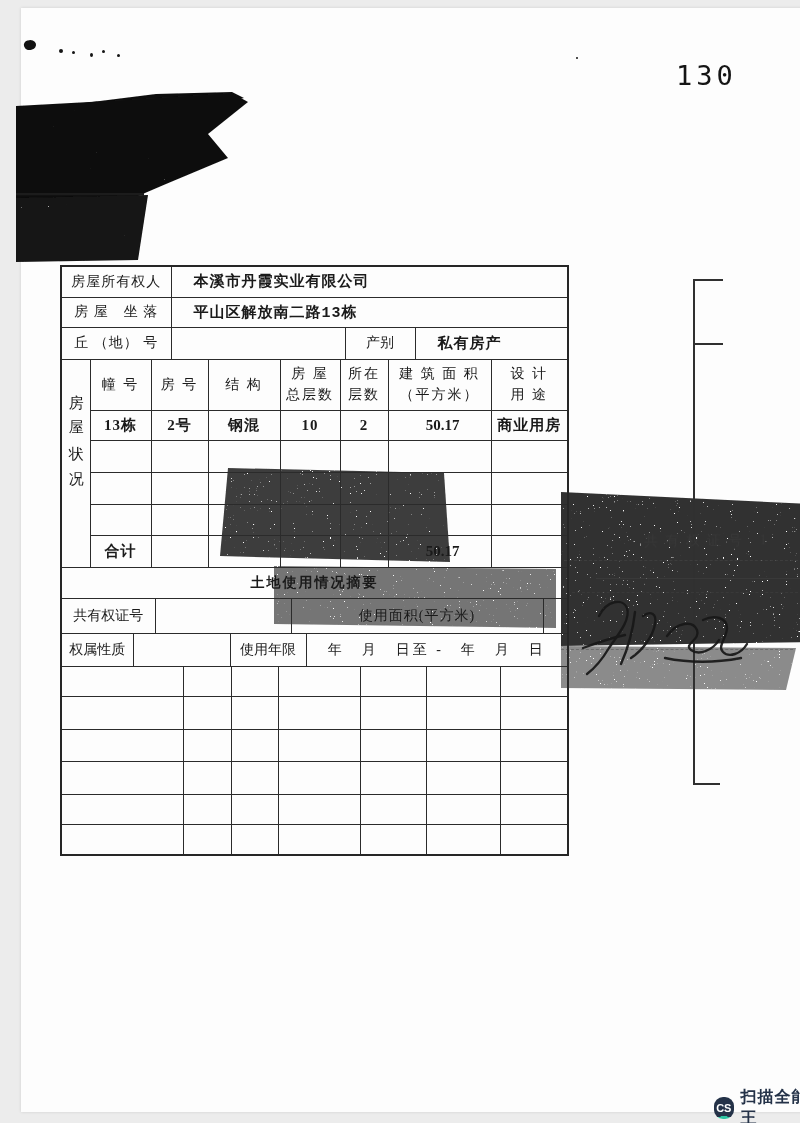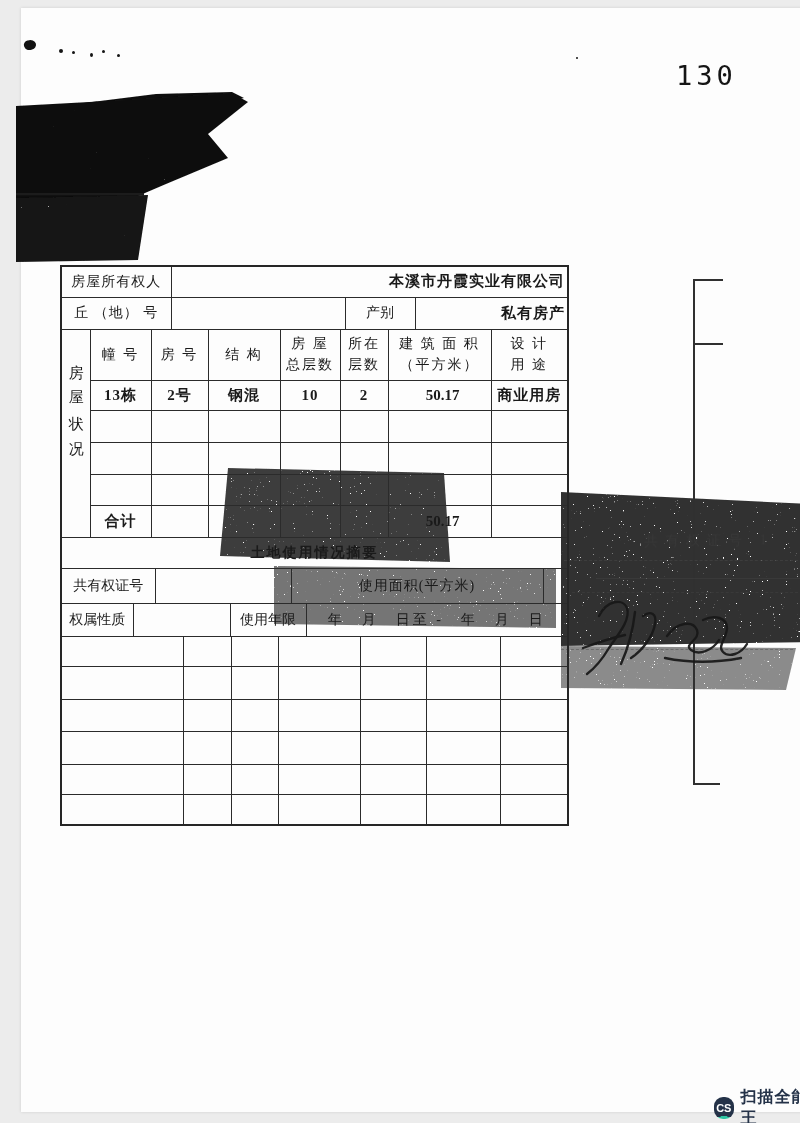--- a/index.html
+++ b/index.html
@@ -16,21 +16,21 @@
   .form-wrap { position:absolute; left:44px; top:265px; width:509px; border:2px solid #262626; background:transparent; }
   table { border-collapse:collapse; table-layout:fixed; width:100%; }
   td { border-right:1.5px solid #2b2b2b; border-bottom:1.5px solid #2b2b2b;
        font-size:14px; text-align:center; vertical-align:middle; padding:0 2px;
        overflow:hidden; white-space:nowrap; }
   td.lastcol { border-right:none; }
   .lastrow td { border-bottom:none; }
   td.hdr { white-space:pre-line; line-height:1.45; letter-spacing:2px; }
   td.lbl { letter-spacing:1px; }
   .v { font-weight:bold; font-size:15px; letter-spacing:1px; }
-  .alignL { text-align:right; padding-left:10px;font-family:Liberation Mono, monospace; }
+  .alignL { text-align:left; padding-left:22px;font-family:Liberation Mono, monospace; }
   .num { text-align:center; padding-left:8px; font-weight:bold; font-size:15px; }
   .vert-label { writing-mode:vertical-lr; letter-spacing:26px; font-size:15px;
                 padding-top:22px; text-align:start; }
   .flexrow { display:flex; align-items:center; height:100%; }
 
   
   .frag { position:absolute; background:#303030; }
 
   
   .bleed-text { position:absolute; left:628px; top:532px; font-size:14px; letter-spacing:7px;
@@ -130,20 +130,24 @@
           <col style="width:109px">
           <col style="width:174px">
           <col style="width:70px">
           <col style="width:152px">
         </colgroup>
       <tbody>
           <tr style="height:30px">
         <td class="lbl">房屋所有权人</td>
         <td colspan="3" class="lastcol v alignL">本溪市丹霞实业有限公司</td>
       </tr>
+      <tr style="height:30px">
+        <td class="lbl">房 屋　坐 落</td>
+        <td colspan="3" class="lastcol v alignL">平山区解放南二路13栋</td>
+      </tr>
       <tr style="height:32px" class="lastrow">
         <td class="lbl" style="border-bottom:1.5px solid #2b2b2b">丘 （地） 号</td>
         <td style="border-bottom:1.5px solid #2b2b2b"></td>
         <td style="border-bottom:1.5px solid #2b2b2b">产别</td>
         <td class="lastcol v alignL" style="border-bottom:1.5px solid #2b2b2b">私有房产</td>
       </tr>
     </tbody>
       </table>
 
     <table>

